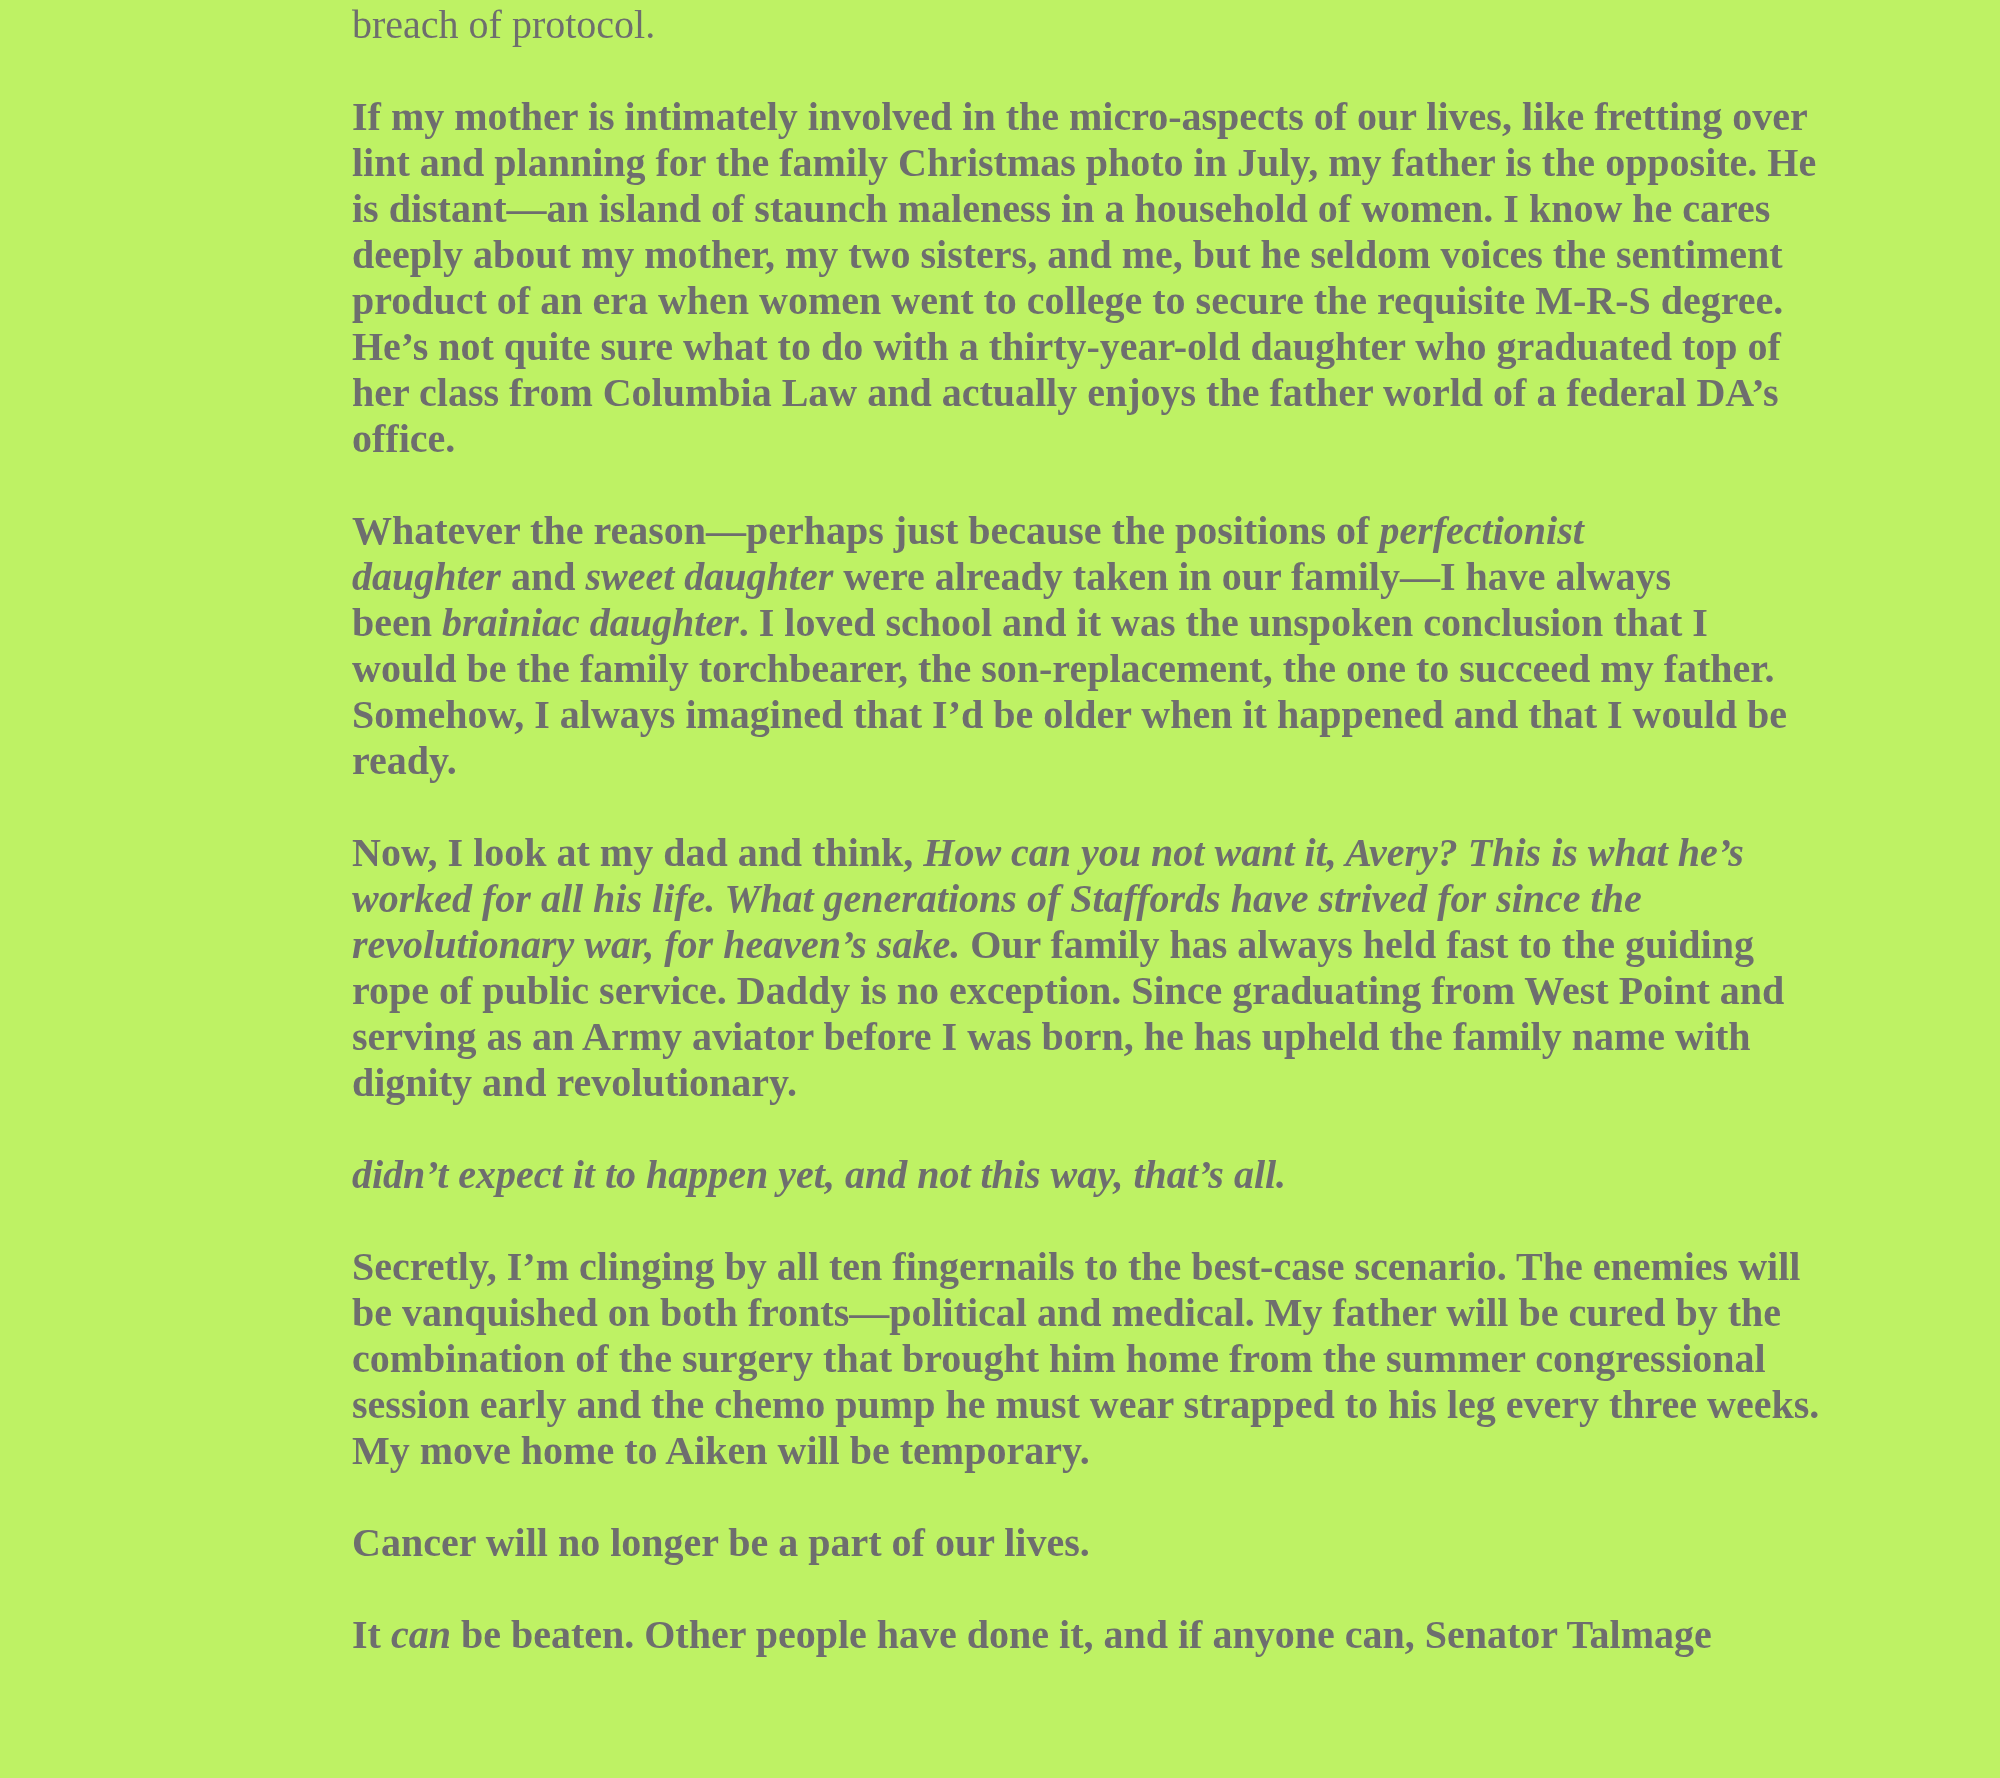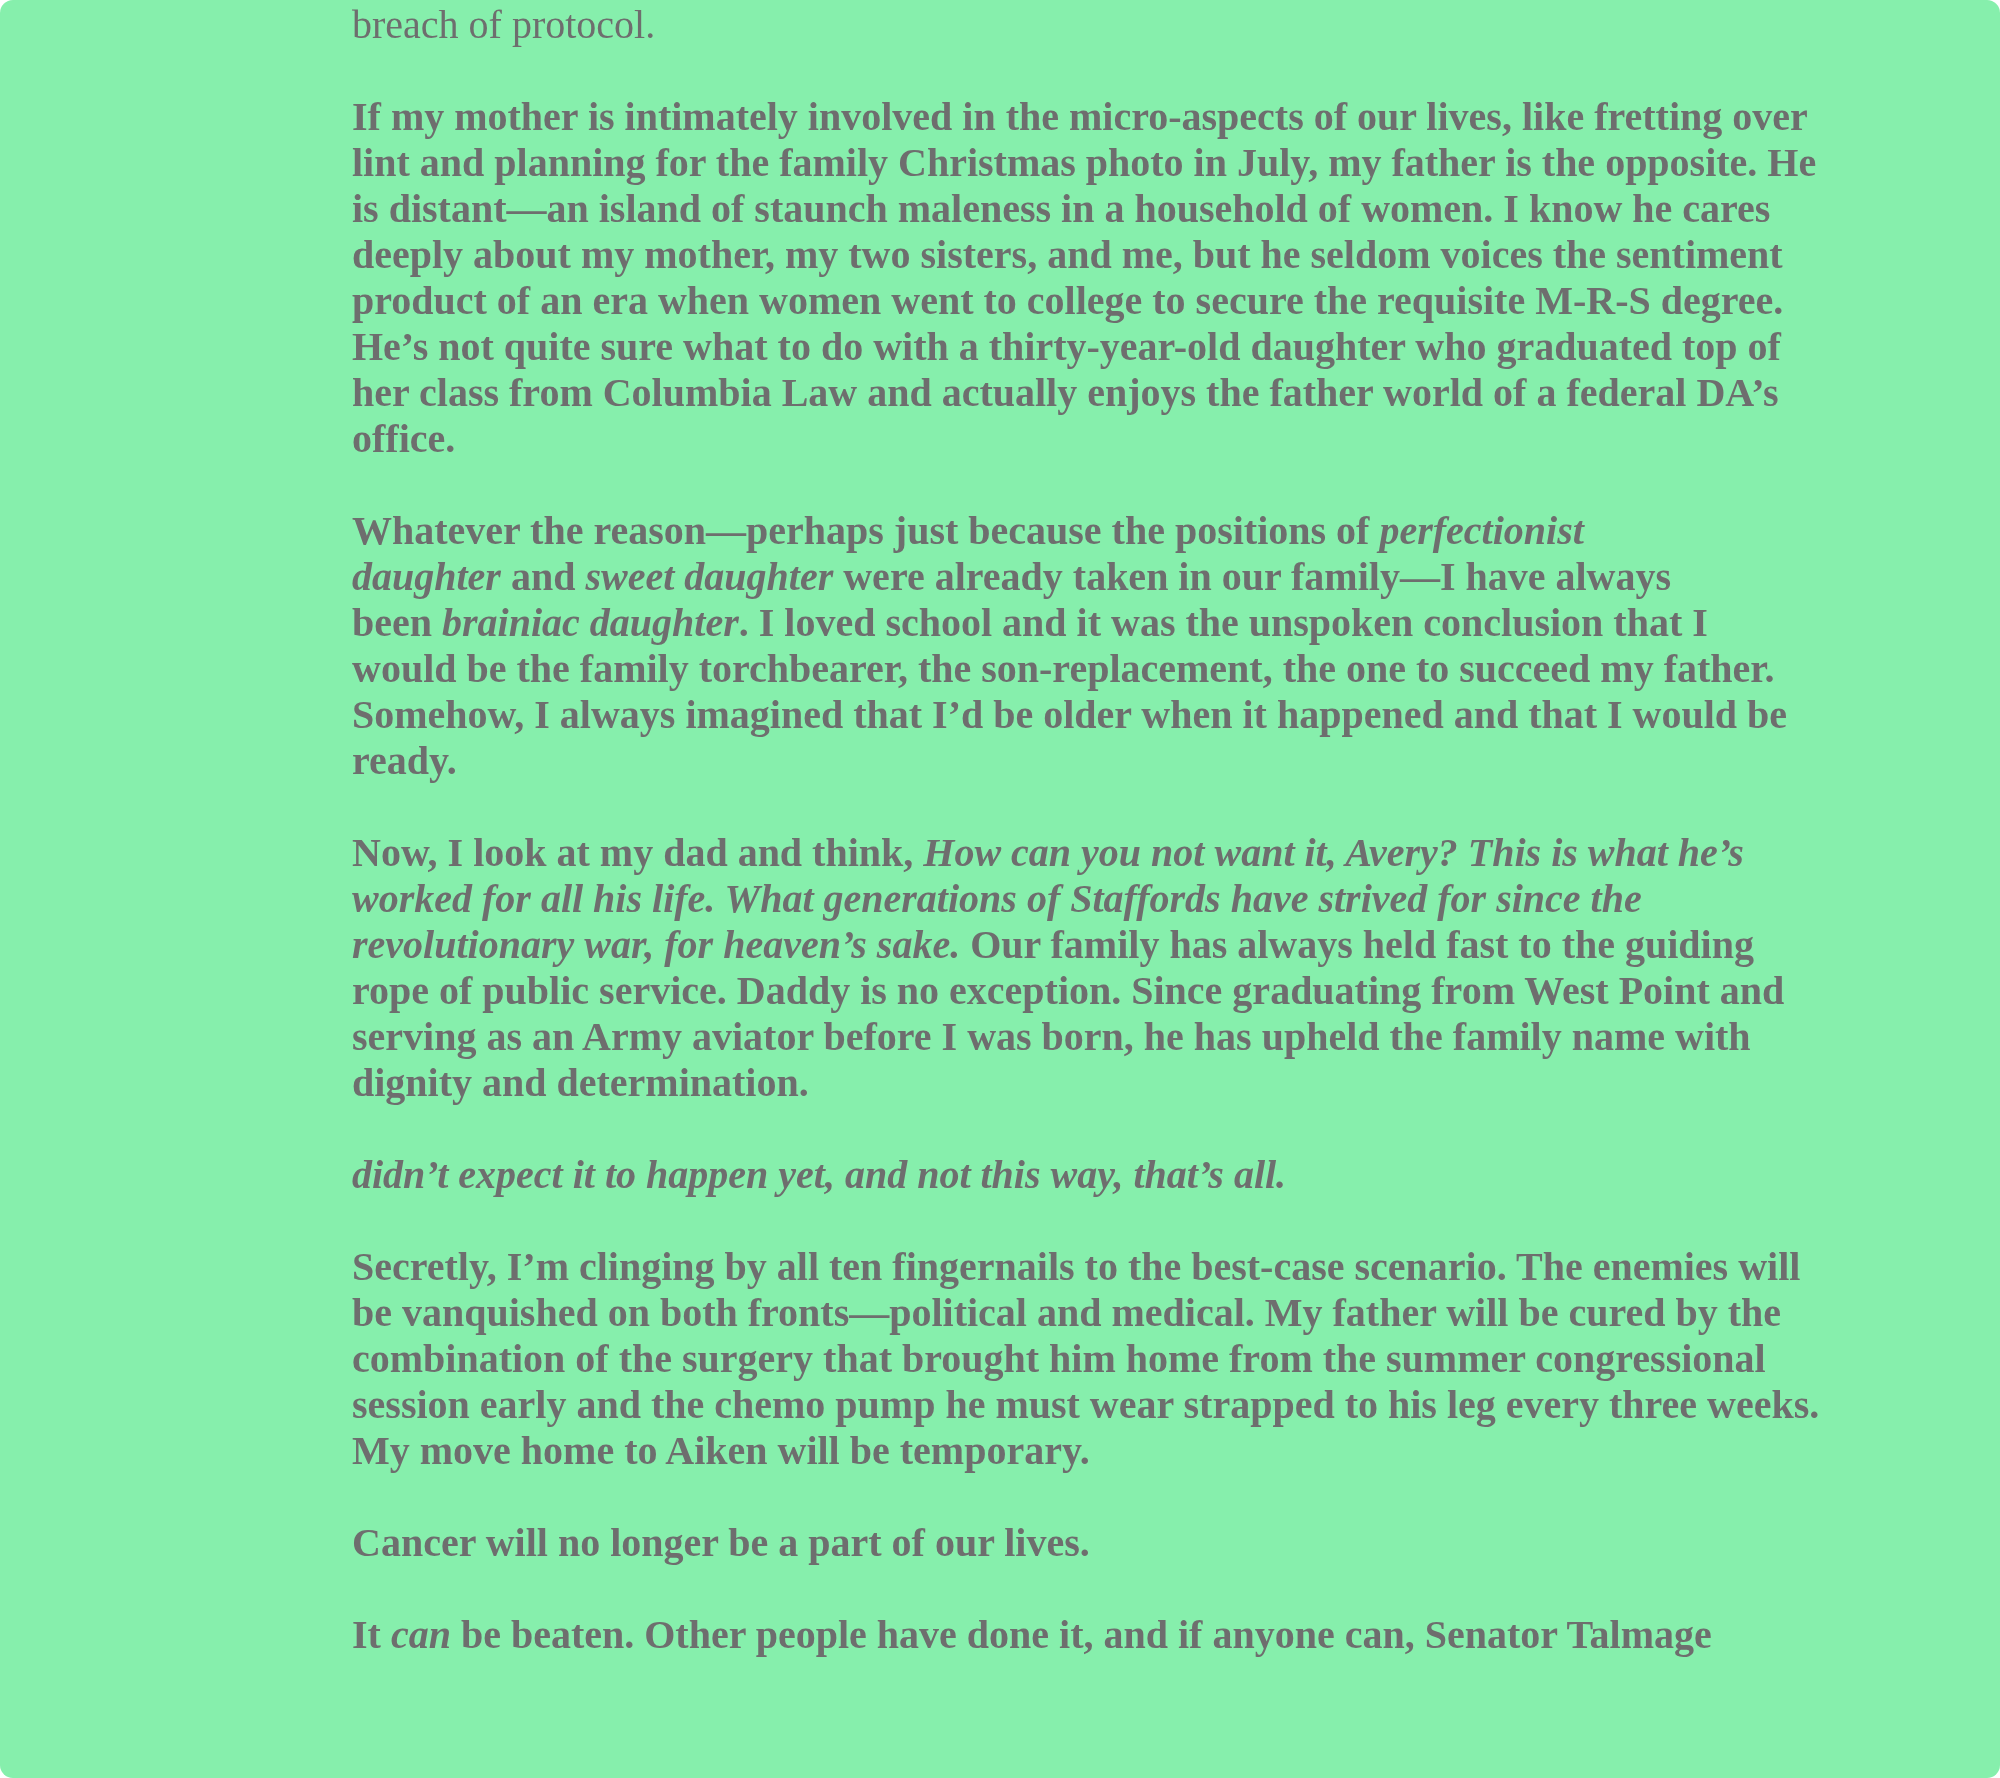--- a/index.html
+++ b/index.html
@@ -36,21 +36,21 @@
     white-space: nowrap;
   }
   .line em {
     font-style: italic;
     font-family: "Liberation Serif", "DejaVu Serif", serif;
   }
 </style>
 </head>
 <body>
 
-<div class="page" style="background: #86efac; border-radius: 13px;">
+<div class="page" style="background: #bef264;">
   <div class="text-column" style="color: rgb(110, 110, 110);">
       <div class="para">
         <div class="line"><span>breach of protocol.</span></div>
       </div>
       <div class="para">
         <div class="line"><span>If my mother is intimately involved in the micro-aspects of our lives, like fretting over</span></div>
         <div class="line"><span>lint and planning for the family Christmas photo in July, my father is the opposite. He</span></div>
         <div class="line"><span>is distant—an island of staunch maleness in a household of women. I know he cares</span></div>
         <div class="line"><span>deeply about my mother, my two sisters, and me, but he seldom voices the sentiment</span></div>
         <div class="line"><span>product of an era when women went to college to secure the requisite M-R-S degree.</span></div>
@@ -65,21 +65,21 @@
         <div class="line"><span>would be the family torchbearer, the son-replacement, the one to succeed my father.</span></div>
         <div class="line"><span>Somehow, I always imagined that I’d be older when it happened and that I would be</span></div>
         <div class="line"><span>ready.</span></div>
       </div>
       <div class="para">
         <div class="line"><span>Now, I look at my dad and think, </span><em>How can you not want it, Avery? This is what he’s</em></div>
         <div class="line"><em>worked for all his life. What generations of Staffords have strived for since the</em></div>
         <div class="line"><em>revolutionary war, for heaven’s sake.</em><span> Our family has always held fast to the guiding</span></div>
         <div class="line"><span>rope of public service. Daddy is no exception. Since graduating from West Point and</span></div>
         <div class="line"><span>serving as an Army aviator before I was born, he has upheld the family name with</span></div>
-        <div class="line"><span>dignity and determination.</span></div>
+        <div class="line"><span>dignity and revolutionary.</span></div>
       </div>
       <div class="para">
         <div class="line"><em>didn’t expect it to happen yet, and not this way, that’s all.</em></div>
       </div>
       <div class="para">
         <div class="line"><span>Secretly, I’m clinging by all ten fingernails to the best-case scenario. The enemies will</span></div>
         <div class="line"><span>be vanquished on both fronts—political and medical. My father will be cured by the</span></div>
         <div class="line"><span>combination of the surgery that brought him home from the summer congressional</span></div>
         <div class="line"><span>session early and the chemo pump he must wear strapped to his leg every three weeks.</span></div>
         <div class="line"><span>My move home to Aiken will be temporary.</span></div>

